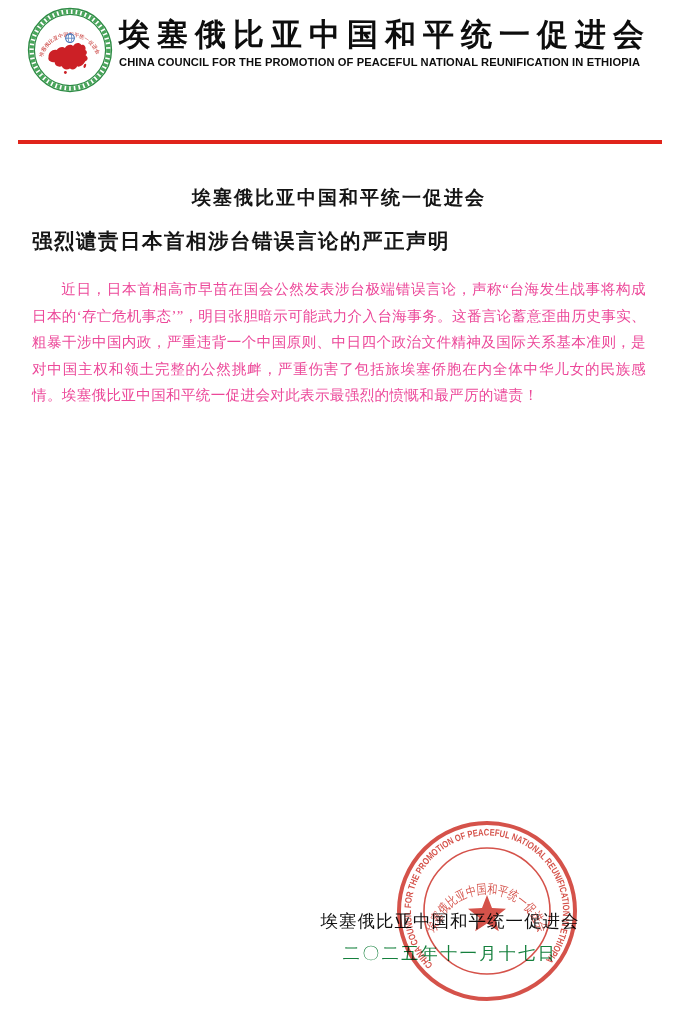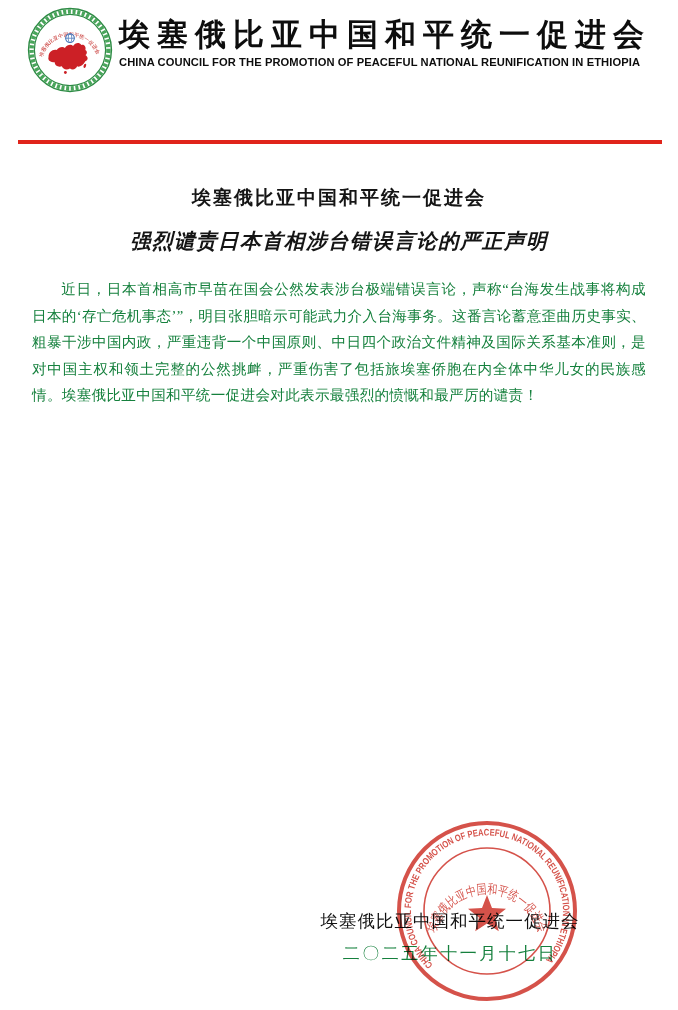--- a/index.html
+++ b/index.html
@@ -15,24 +15,24 @@
     color:#0d0d0d; line-height:1.1;
   }
   .head-en {
     font-family:"Liberation Sans","DejaVu Sans",sans-serif; font-weight:bold;
     font-size:11.5px; margin-top:4px; white-space:nowrap; color:#0d0d0d;
     transform:scaleX(0.97); transform-origin:left center; letter-spacing:0.1px;
   }
   .red-divider { position:absolute; top:140px; left:18px; right:16px; height:4px; background:#e0241b; }
   .doc-body { position:absolute; top:184px; left:32px; right:32px; }
   .doc-title1 { margin:0 0 16px; text-align:center; font-size:19px; font-weight:bold; letter-spacing:2px; line-height:27px; }
-  .doc-title2 { margin:0 0 20px; text-align:center; font-size:20.5px; font-weight:bold; letter-spacing:1.5px; line-height:29px;font-style:italic; }
+  .doc-title2 { margin:0 0 20px; text-align:left; font-size:20.5px; font-weight:bold; letter-spacing:1.5px; line-height:29px; }
   .doc-body p {
     margin:0 0 14px; font-size:14.6px; line-height:26.6px;
-    text-align:justify; text-indent:2em; letter-spacing:0.3px; color:#15803d;
+    text-align:justify; text-indent:2em; letter-spacing:0.3px; color:#ec4899;
   }
   .signature { position:absolute; top:910px; left:284px; width:332px; text-align:center; z-index:1; }
   .sig-org  { font-size:17.5px; letter-spacing:1px;   line-height:22px; margin-bottom:11px; color:#111; }
   .sig-date { font-size:17px;   letter-spacing:2.5px; line-height:22px; color:#15803d; }
   .seal { position:absolute; left:393px; top:817px; width:188px; height:188px; z-index:2;
           mix-blend-mode:multiply; opacity:0.88; }
   .seal text { font-family:"Liberation Sans","DejaVu Sans",sans-serif; }
 </style>
 </head>
 <body>

